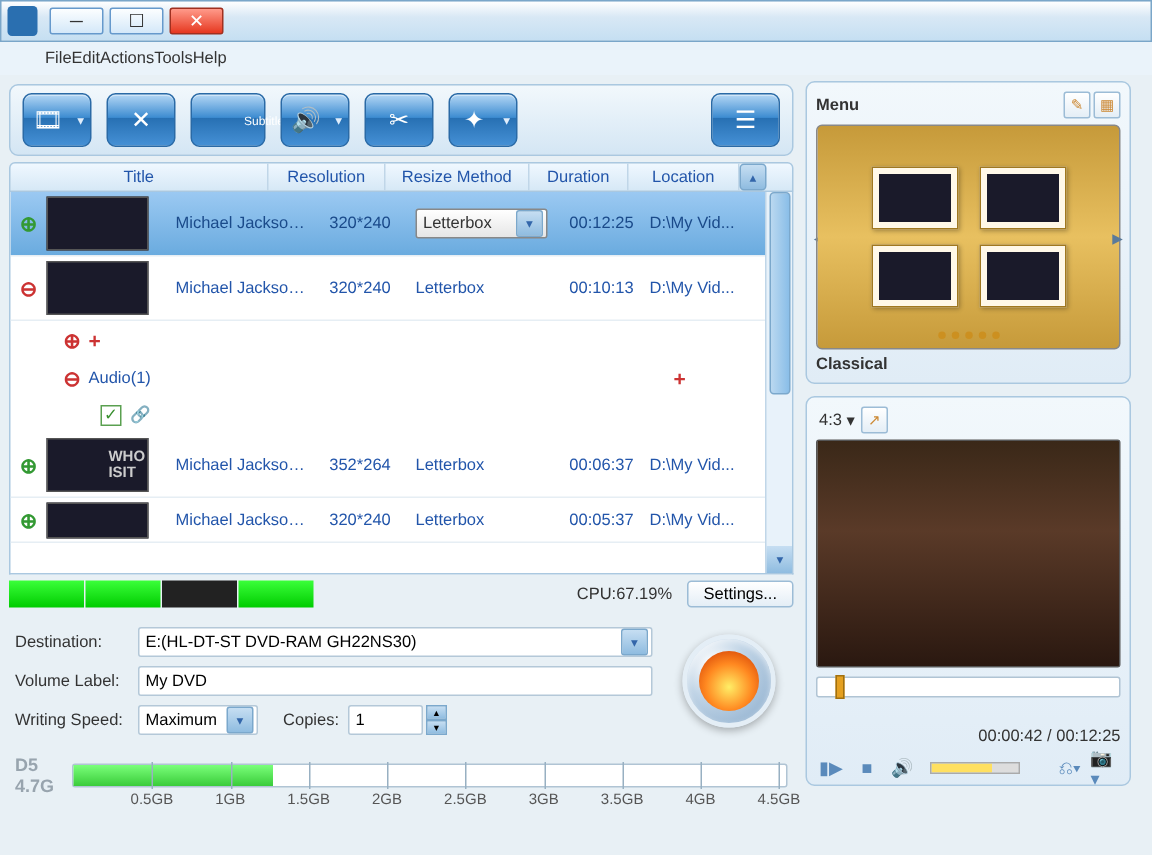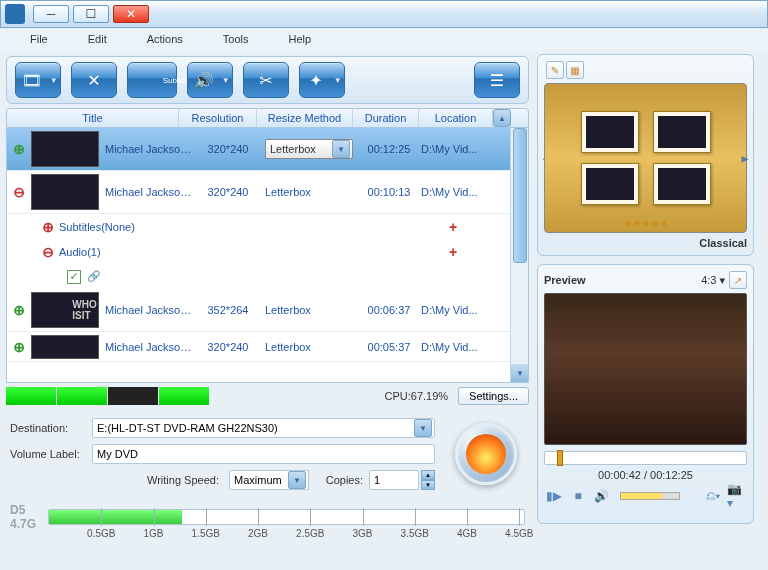--- a/index.html
+++ b/index.html
@@ -5,21 +5,21 @@
 *{box-sizing:border-box;margin:0;padding:0;font-family:Tahoma,Arial,sans-serif;font-size:11px;}
 body{width:768px;height:570px;background:#e8f0f5;overflow:hidden;position:relative;}
 .titlebar{height:28px;background:linear-gradient(#fff,#d8e8f5 40%,#c5dff2);display:flex;align-items:center;padding:0 4px;border:1px solid #7aa6c9;}
 .app-icon{width:20px;height:20px;background:#2a6fb0;border-radius:3px;margin-right:8px;}
 .app-title{font-weight:bold;color:#2255aa;flex:1;}
 .winbtns{display:flex;gap:4px;}
 .winbtn{width:36px;height:18px;border:1px solid #6699cc;border-radius:2px;display:flex;align-items:center;justify-content:center;font-size:12px;font-family:Arial;color:#333;}
 .winbtn.min{background:linear-gradient(#fcfeff,#d4e8f9);}
 .winbtn.max{background:linear-gradient(#fcfeff,#d4e8f9);}
 .winbtn.close{background:linear-gradient(#ff9a8a,#e63820);color:#fff;border-color:#a03020;}
-.menubar{height:22px;background:#eaf3fa;display:flex;align-items:center;padding:0 20px 0 30px;gap:40px;color:#333;}
+.menubar{height:22px;background:#eaf3fa;display:flex;align-items:center;padding:0 20px 0 30px;color:#333;}
 .main{display:flex;height:520px;}
 .left{width:535px;display:flex;flex-direction:column;padding:0 4px;}
 .right{width:225px;display:flex;flex-direction:column;padding:4px 6px 4px 2px;gap:8px;}
 .toolbar{height:48px;background:linear-gradient(#f2f8fc,#d4e6f4);border:1px solid #aac8e0;border-radius:6px;margin:6px 2px 4px;display:flex;align-items:center;padding:0 8px;gap:10px;}
 .tbtn{width:46px;height:36px;background:linear-gradient(#b4d7f5,#3d8cd1 45%,#2770b3 46%,#4590d5);border:1px solid #2a6aa6;border-radius:6px;display:flex;align-items:center;justify-content:center;color:#fff;font-size:16px;box-shadow:inset 0 1px 0 rgba(255,255,255,.4);}
 .tbtn.split{position:relative;padding-right:12px;}
 .tbtn.split::after{content:"▾";position:absolute;right:4px;font-size:9px;color:#e0eefc;}
 .gap{flex:1;}
 .table-header{height:20px;background:linear-gradient(#f0f8ff,#d6e8f6);display:flex;align-items:center;border:1px solid #aac8e0;border-radius:4px 4px 0 0;color:#2255aa;margin:0 2px;}
 .th{border-right:1px solid #c0d6e8;height:100%;display:flex;align-items:center;justify-content:center;}
@@ -30,21 +30,21 @@
 .th.loc{width:74px;}
 .scrollbtn{width:18px;height:18px;background:linear-gradient(#c6def2,#8fbce0);border:1px solid #7ba8cc;border-radius:3px;display:flex;align-items:center;justify-content:center;color:#3366aa;font-size:9px;}
 .tablebody{background:#fff;border:1px solid #aac8e0;border-top:none;margin:0 2px;height:255px;overflow:hidden;position:relative;}
 .row{display:flex;align-items:center;height:43px;border-bottom:1px solid #e6eef4;}
 .row.sel{background:linear-gradient(#9bc9f2,#6aabdf);}
 .row .exp{width:24px;display:flex;justify-content:center;color:#339933;font-weight:bold;font-size:14px;}
 .row .exp.minus{color:#cc3333;}
 .row .thumb{width:68px;height:36px;background:#1a1a2a;border:1px solid #555;margin-right:6px;display:flex;align-items:center;justify-content:center;color:#888;font-size:7px;padding-left:39px;}
 .row .cell{color:#2255aa;}
 .row.sel .cell{color:#1a4a8a;}
-.cell.title{width:90px;white-space:nowrap;overflow:hidden;text-overflow:ellipsis;}
+.cell.title{width:90px;white-space:nowrap;overflow:hidden;text-overflow:ellipsis;margin-left:12px;}
 .cell.res{width:66px;text-align:center;}
 .cell.resize{width:96px;padding-left:4px;}
 .cell.dur{width:64px;text-align:center;}
 .cell.loc{width:60px;white-space:nowrap;overflow:hidden;text-overflow:ellipsis;}
 .subrow{display:flex;align-items:center;height:25px;padding-left:30px;color:#2255aa;}
 .subrow .label{width:390px;}
 .subrow .act{color:#cc3333;font-size:14px;font-weight:bold;}
 .subrow .link{color:#e08030;}
 .subrow .exp{width:22px;color:#cc3333;font-size:14px;font-weight:bold;text-align:center;}
 .subrow .chk{width:14px;height:14px;border:1px solid #5aa050;background:#fff;display:inline-flex;align-items:center;justify-content:center;color:#3a9030;margin-right:6px;font-size:11px;}
@@ -53,21 +53,21 @@
 .vscrollbar{position:absolute;right:0;top:0;width:18px;height:100%;background:#e8f2fa;border-left:1px solid #c0d6e8;}
 .vscrollbar .track{position:absolute;top:0;bottom:18px;width:100%;}
 .vscrollbar .thumb{position:absolute;top:0;width:14px;left:2px;height:135px;background:linear-gradient(90deg,#bad8f0,#8abee8);border:1px solid #7ba8cc;border-radius:3px;}
 .vscrollbar .down{position:absolute;bottom:0;width:18px;height:18px;background:linear-gradient(#c6def2,#8fbce0);display:flex;align-items:center;justify-content:center;color:#3366aa;font-size:9px;}
 .infobar{height:22px;display:flex;align-items:center;margin:2px 2px 6px;gap:4px;}
 .segments{flex:1;display:flex;gap:1px;height:18px;}
 .seg{width:50px;background:#222;}
 .seg.g{background:linear-gradient(#3aff3a,#00cc00);}
 .cpu{color:#333;margin-left:auto;padding:0 6px;}
 .settingsbtn{padding:2px 10px;background:linear-gradient(#fff,#e4eef6);border:1px solid #9cbcd6;border-radius:3px;}
-.formrow{display:flex;align-items:center;margin:4px 6px;height:22px;justify-content:flex-end;}
+.formrow{display:flex;align-items:center;margin:4px 6px;height:22px;}
 .formrow label{width:82px;color:#333;}
 .input{flex:1;height:20px;background:#fff;border:1px solid #b4c8d8;border-radius:2px;padding:0 4px;display:flex;align-items:center;}
 .input.combo2{position:relative;padding-right:4px;}
 .input.combo2::after{content:"▾";position:absolute;right:2px;width:16px;height:16px;background:linear-gradient(#c6def2,#8fbce0);border:1px solid #7ba8cc;border-radius:2px;display:flex;align-items:center;justify-content:center;color:#3366aa;font-size:9px;}
 .burnbtn{width:62px;height:62px;background:radial-gradient(circle at 30% 30%,#fff,#c0d4e6 40%,#88aacb);border:3px solid #e4eef6;border-radius:50%;display:flex;align-items:center;justify-content:center;box-shadow:0 2px 6px rgba(0,0,0,.3),inset 0 2px 4px rgba(255,255,255,.6);}
 .burnbtn .flame{width:40px;height:40px;background:radial-gradient(circle at 50% 60%,#ffee66,#ff8820 50%,#cc3300);border-radius:50%;}
 .capacity{height:32px;margin:6px 6px 0;display:flex;align-items:center;}
 .capacity .disc{width:38px;color:#98a4ae;font-weight:bold;font-size:12px;}
 .capbar{flex:1;height:16px;background:#fff;border:1px solid #b0c4d4;border-radius:2px;position:relative;display:flex;}
 .capbar .fill{width:28%;background:linear-gradient(#7aff7a,#3acc3a);}
@@ -76,27 +76,27 @@
 .panel{background:linear-gradient(#f2f8fc,#e0ecf6);border:1px solid #aac8e0;border-radius:6px;padding:6px;}
 .panel .phead{display:flex;align-items:center;height:18px;margin-bottom:4px;}
 .panel .phead .ptitle{font-weight:bold;color:#333;flex:1;}
 .iconbtn{width:18px;height:18px;background:linear-gradient(#fff,#e4eef6);border:1px solid #9cbcd6;border-radius:2px;display:flex;align-items:center;justify-content:center;margin-left:2px;font-size:10px;color:#cc8833;}
 .menupreview{height:150px;background:linear-gradient(#c69a3a,#e8c060 50%,#c69a3a);border:1px solid #888;border-radius:4px;position:relative;display:flex;flex-wrap:wrap;align-content:center;justify-content:center;gap:10px 14px;padding:14px;}
 .menupreview .slide{width:58px;height:42px;background:#fff8e8;border:1px solid #a07820;padding:4px;box-shadow:1px 1px 3px rgba(0,0,0,.3);}
 .menupreview .slide .inner{width:100%;height:100%;background:#1a1a2a;}
 .navarrow{position:absolute;top:50%;transform:translateY(-50%);width:12px;height:30px;display:flex;align-items:center;justify-content:center;color:#5a7a9a;font-size:14px;}
 .dots{position:absolute;bottom:6px;left:50%;transform:translateX(-50%);display:flex;gap:4px;}
 .dots span{width:5px;height:5px;background:#cc9020;border-radius:50%;}
-.menulabel{text-align:right;font-weight:bold;color:#333;margin-top:4px;}
+.menulabel{text-align:left;font-weight:bold;color:#333;margin-top:4px;}
 .preview{height:260px;}
 .vidframe{width:100%;height:152px;background:radial-gradient(ellipse at 50% 40%,#6a4a30,#2a1a10 70%);border:1px solid #555;border-radius:2px;position:relative;overflow:hidden;}
 .vidframe .scene{position:absolute;inset:0;background:linear-gradient(180deg,#3a2818 0%,#5a3a28 40%,#2a1810 100%);}
 .timeline{height:14px;background:#fff;border:1px solid #b0c4d4;border-radius:2px;margin-top:6px;position:relative;}
 .timeline .p{position:absolute;left:6%;top:-2px;width:6px;height:16px;background:#e4a020;border:1px solid #a07010;}
-.timelabel{text-align:center;color:#333;margin-top:4px;font-size:11px;}
+.timelabel{text-align:right;color:#333;margin-top:20px;font-size:11px;}
 .controls{display:flex;align-items:center;margin-top:6px;gap:4px;}
 .ctrlbtn{width:20px;height:18px;display:flex;align-items:center;justify-content:center;color:#5a8abb;font-size:12px;}
 .vol{width:60px;height:8px;background:linear-gradient(90deg,#ffe060 70%,#ddd 70%);border:1px solid #aaa;margin:0 4px;}
 .aspectbtn{padding:0 2px;color:#333;display:flex;align-items:center;}
 </style>
 </head>
 <body>
 
 <div class="titlebar">
   <div class="app-icon"></div>
@@ -153,21 +153,20 @@
       <div class="exp minus">⊖</div>
       <div class="thumb"></div>
       <div class="cell title">Michael Jackson...</div>
       <div class="cell res">320*240</div>
       <div class="cell resize">Letterbox</div>
       <div class="cell dur">00:10:13</div>
       <div class="cell loc">D:\My Vid...</div>
     </div>
     <div class="subrow">
       <span class="exp">⊕</span>
-      <span class="label">Subtitles(None)</span>
       <span class="act">+</span>
     </div>
     <div class="subrow">
       <span class="exp">⊖</span>
       <span class="label">Audio(1)</span>
       <span class="act">+</span>
     </div>
     <div class="subrow" style="padding-left:60px;">
       <span class="chk">✓</span>
       <span class="link">🔗</span>
@@ -259,20 +258,21 @@
           <div class="lbl" style="left:88%;">4GB</div>
       <div class="tick" style="left:99%;"></div>
           <div class="lbl" style="left:99%;">4.5GB</div>
     </div>
   </div>
 </div>
 
 <div class="right">
   <div class="panel">
     <div class="phead">
+      <div class="ptitle">Menu</div>
       <div class="iconbtn">✎</div>
       <div class="iconbtn">▦</div>
     </div>
     <div style="position:relative;">
       <div class="navarrow" style="left:-4px;">◂</div>
       <div class="menupreview">
         <div class="slide">
               <div class="inner"></div>
             </div>
         <div class="slide">
@@ -292,21 +292,20 @@
               <span></span>
             </div>
       </div>
       <div class="navarrow" style="right:-4px;">▸</div>
     </div>
     <div class="menulabel">Classical</div>
   </div>
 
   <div class="panel preview">
     <div class="phead">
-      <div class="ptitle">Preview</div>
       <div class="aspectbtn"><span>4:3</span>&nbsp;▾</div>
       <div class="iconbtn">↗</div>
     </div>
     <div class="vidframe">
           <div class="scene"></div>
         </div>
     <div class="timeline">
           <div class="p"></div>
         </div>
     <div class="timelabel">00:00:42 / 00:12:25</div>

